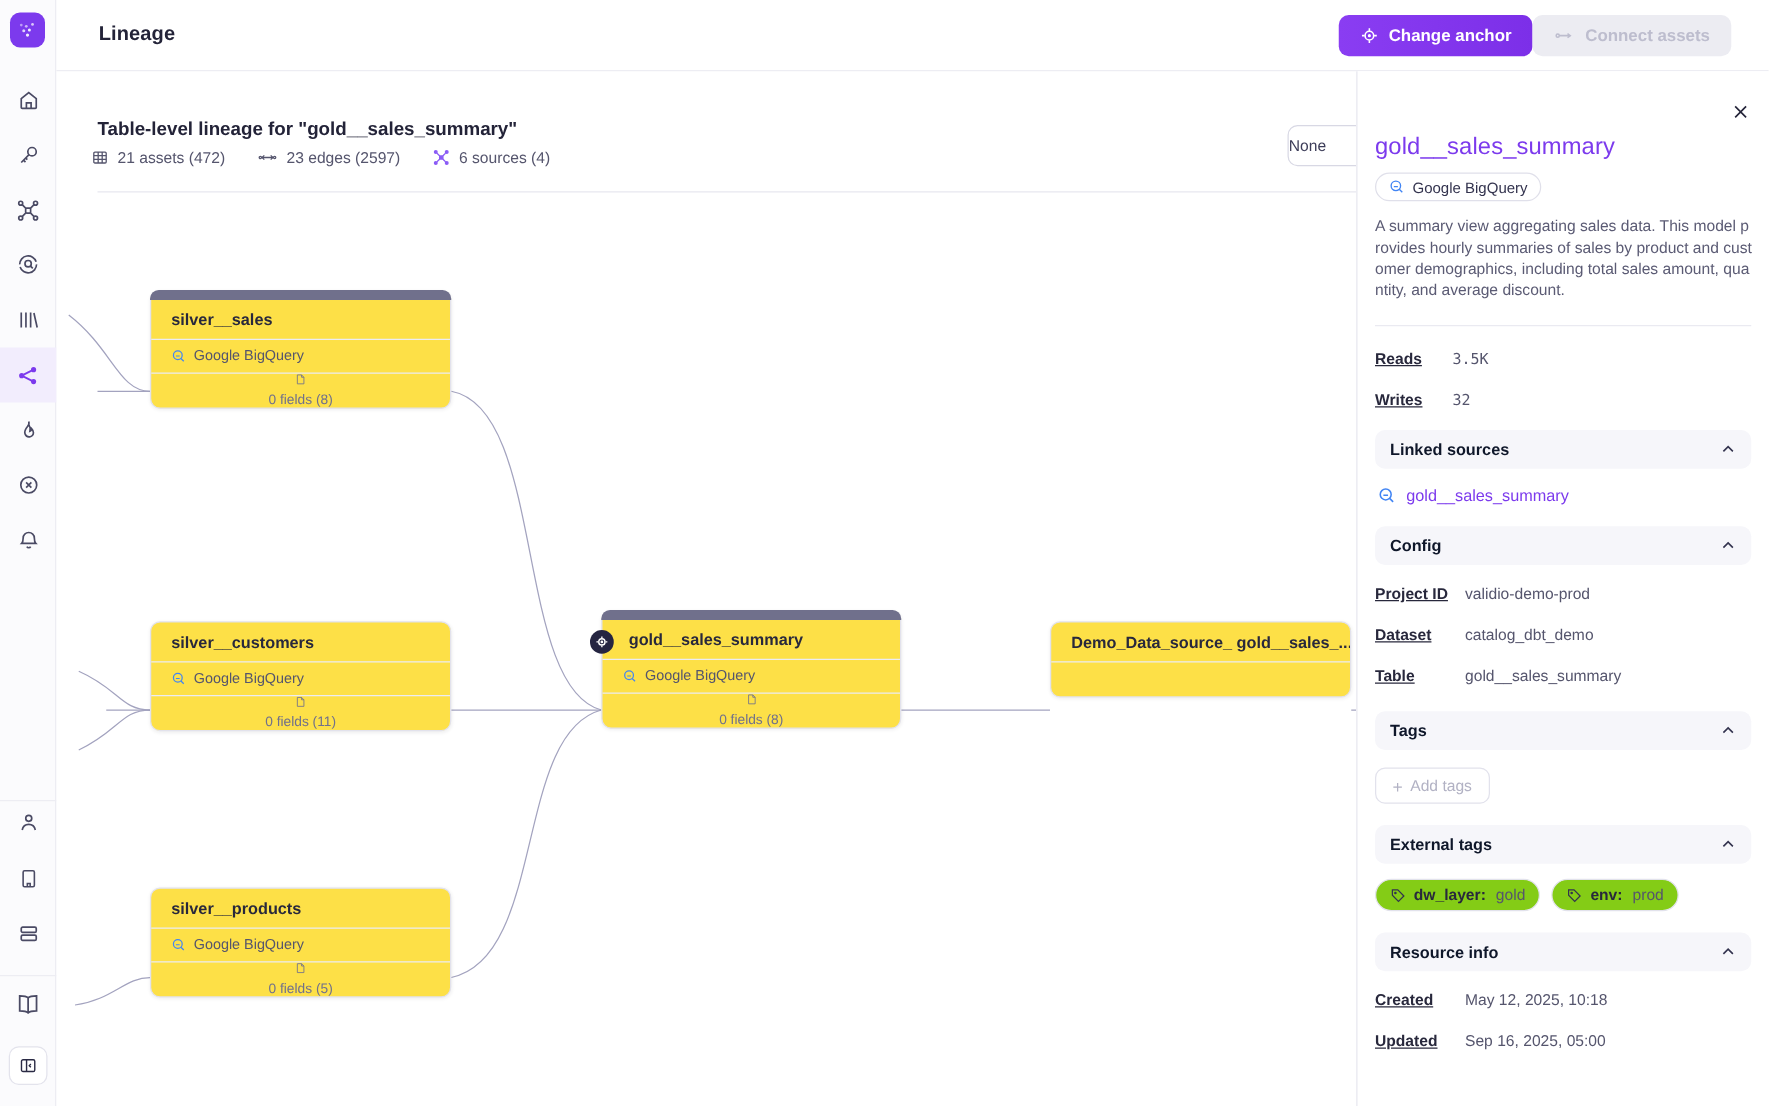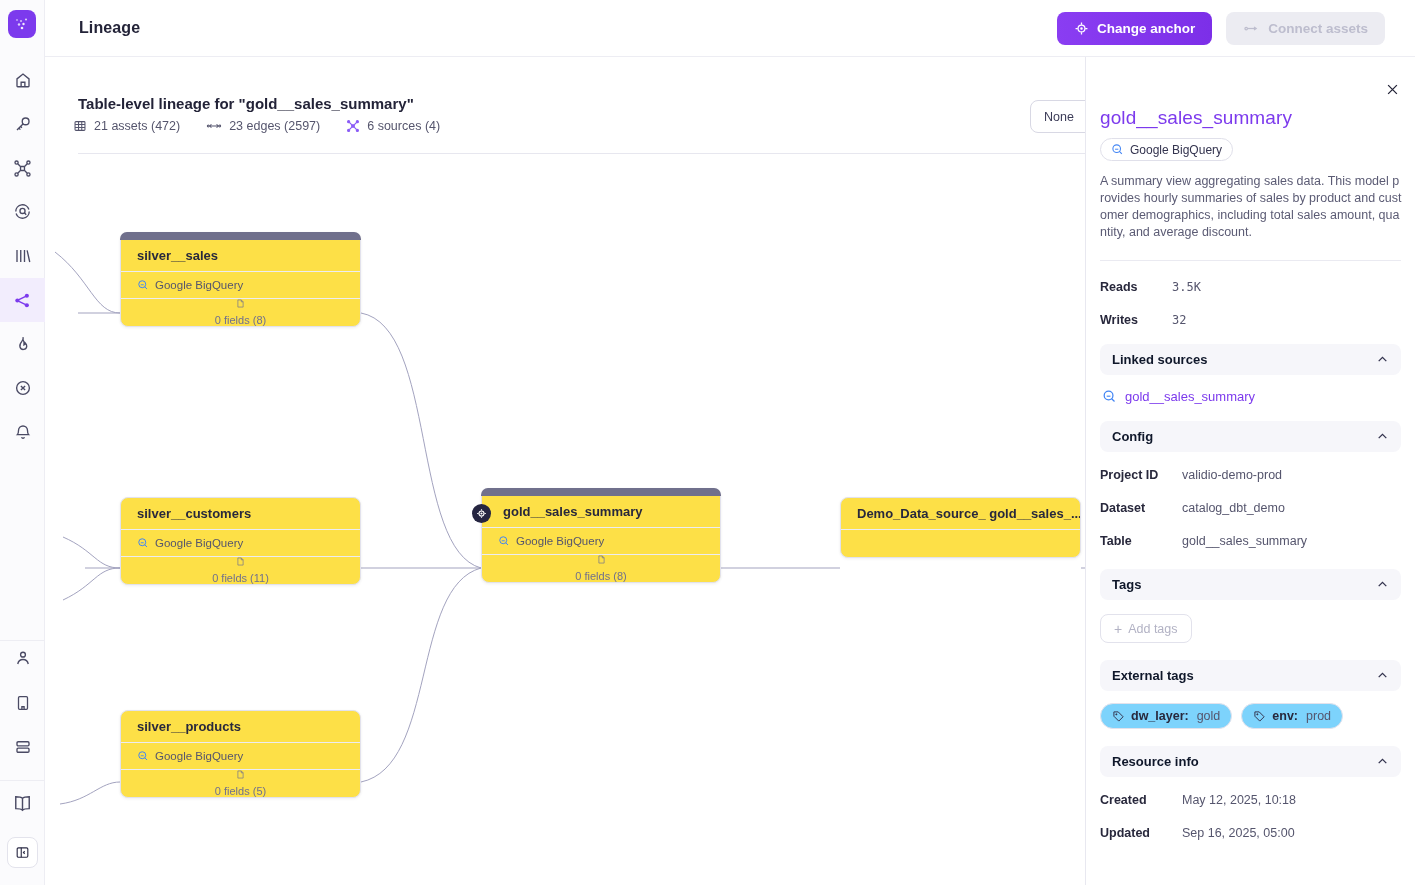--- a/index.html
+++ b/index.html
@@ -11,60 +11,60 @@
   .logo { position:absolute; left:8px; top:10px; width:28px; height:28px; border-radius:8px; background:#7C3AED; }
   .logo svg { position:absolute; left:5px; top:5px; }
   .side-icon { position:absolute; left:0; width:45px; height:44px; display:flex; align-items:center; justify-content:center; color:#4A4A64; cursor:pointer; }
   .side-icon.active { color:#7C3AED; background:#F2EDFD; }
   .side-divider { position:absolute; left:0; width:45px; border-top:1px solid #EDEDF3; }
   .collapse-box { position:absolute; left:7px; width:31px; height:31px; border:1px solid #E3E3EC; border-radius:8px; background:#fff; display:flex; align-items:center; justify-content:center; color:#2A2A44; cursor:pointer; }
 
   
   .header { position:absolute; left:45px; top:0; width:1370px; height:57px; background:#fff; border-bottom:1px solid #EDEDF3; display:flex; align-items:center; z-index:20; }
   .header-title { margin-left:34px; font-size:16px; font-weight:700; color:#232338; letter-spacing:.1px; }
-  .header-actions { margin-left:auto; margin-right:30px; display:flex; gap:14px; }
+  .header-actions { margin-left:auto; margin-right:30px; display:flex; }
   .btn { display:inline-flex; align-items:center; gap:8px; height:33px; padding:0 17px; border-radius:8px; font-size:13.5px; font-weight:700; cursor:pointer; border:none; font-family:"Liberation Sans",sans-serif; }
   .btn-primary { background:linear-gradient(90deg,#8A3DF2,#7C2FE8); color:#fff; }
   .btn-disabled { background:#ECECF2; color:#BDBDCE; cursor:default; }
 
   
   .canvas { position:absolute; left:45px; top:57px; width:1040px; height:828px; background:#fff; overflow:hidden; z-index:5; }
   .canvas-title { position:absolute; left:33px; top:38px; font-size:15px; font-weight:700; color:#232338; }
   .stats-row { position:absolute; left:28px; top:62px; display:flex; align-items:flex-end; gap:26px; font-size:12.5px; color:#55556D; }
   .stat { display:flex; align-items:center; gap:7px; }
   .canvas-divider { position:absolute; left:33px; top:96px; width:1007px; border-top:1px solid #E7E7EF; }
-  .filter-box { position:absolute; left:985px; top:43px; width:100px; height:33px; border:1px solid #D8D8E4; border-radius:8px; background:#fff; display:flex; align-items:center; padding-left:13px; font-size:12.5px; color:#3C3C58; cursor:pointer; }
+  .filter-box { position:absolute; left:985px; top:43px; width:100px; height:33px; border:1px solid #D8D8E4; border-radius:8px; background:#fff; display:flex; align-items:center; font-size:12.5px; color:#3C3C58; cursor:pointer; }
 
   .edges-svg { position:absolute; left:0; top:0; width:1040px; height:828px; }
 
   .node { position:absolute; width:241px; background:#fde047; border:1px solid #E2E2EC; border-radius:8px; box-shadow:0 1px 3px rgba(23,23,46,.07); z-index:6; cursor:pointer; }
   .node-topbar { height:8px; background:#70708C; border-radius:7px 7px 0 0; margin:-1px -1px 0 -1px; }
   .node-title { height:32px; display:flex; align-items:center; padding:0 16px; font-size:13px; font-weight:700; color:#28283C; border-bottom:1px solid #ECECF2; white-space:nowrap; overflow:hidden; }
   .node-row { height:27px; display:flex; align-items:center; gap:6px; padding:0 16px; font-size:11.5px; color:#55556D; border-bottom:1px solid #ECECF2; }
   .node-row:last-child { border-bottom:none;flex-direction:column; }
   .node-row.fields { color:#70708C; font-size:11px; }
   .anchor-badge { position:absolute; left:-10px; top:15px; width:19px; height:19px; border-radius:50%; background:#252541; display:flex; align-items:center; justify-content:center; z-index:7; }
 
   
   .panel { position:absolute; left:1085px; top:57px; width:330px; height:828px; background:#fff; border-left:1px solid #E8E8F0; z-index:25; padding:0 14px 0 14px; overflow:hidden; }
   .panel-close { position:absolute; top:22px; right:13px; width:20px; height:20px; display:flex; align-items:center; justify-content:center; color:#232338; cursor:pointer; }
   .panel-title { margin-top:50px; font-size:19px; font-weight:500; color:#7C3AED; letter-spacing:.1px; }
   .badge-pill { display:inline-flex; align-items:center; gap:6px; height:23px; padding:0 10px; margin-top:9px; border:1px solid #E0E0EA; border-radius:12px; font-size:12px; color:#33334E; background:#fff; }
   .panel-desc { margin-top:12px; font-size:12.5px; line-height:17px; color:#5B5B74; word-break:break-all; width:302px; }
   .panel-divider { margin-top:19px; border-top:1px solid #EAEAF1; }
   .kv-row { display:flex; align-items:baseline; margin-top:19px; font-size:12.5px; }
-  .kv-label { width:72px; font-weight:700; color:#28283C; flex:none; }
-  .kv-value { color:#55556D;margin-left:10px; }
+  .kv-label { width:72px; font-weight:700; color:#28283C; flex:none;text-decoration:underline; }
+  .kv-value { color:#55556D; }
   .kv-value.mono { font-family:"DejaVu Sans Mono", monospace; font-size:12px; }
   .section-head { margin-top:17px; height:31px; background:#F6F6FA; border-radius:8px; display:flex; align-items:center; justify-content:space-between; padding:0 12px; cursor:pointer; }
   .section-head .label { font-size:13px; font-weight:700; color:#0f172a; }
   .linked-row { display:flex; align-items:center; gap:8px; margin-top:14px; padding-left:2px; font-size:13px; color:#7C3AED; cursor:pointer; }
   .add-tags-btn { display:inline-flex; align-items:center; gap:6px; height:29px; padding:0 13px; margin-top:14px; border:1px solid #E2E2EC; border-radius:8px; background:#fff; color:#B2B2C4; font-size:12.5px; cursor:pointer; font-family:"Liberation Sans",sans-serif; }
   .tag-pills { display:flex; gap:9px; margin-top:12px; }
-  .tag-pill { display:inline-flex; align-items:center; gap:6px; height:26px; padding:5px 11px; border:1px solid #E2E2EC; border-radius:13px; font-size:12.5px; cursor:pointer; background:#7dd3fc; }
+  .tag-pill { display:inline-flex; align-items:center; gap:6px; height:26px; padding:5px 11px; border:1px solid #E2E2EC; border-radius:13px; font-size:12.5px; cursor:pointer; background:#84cc16; }
   .tag-pill .k { font-weight:700; color:#28283C; }
   .tag-pill .v { color:#55556D; margin-left:2px; }
   svg { display:block; }
 </style>
 </head>
 <body>
 
 <div class="stage">
 
   <div class="sidebar">

